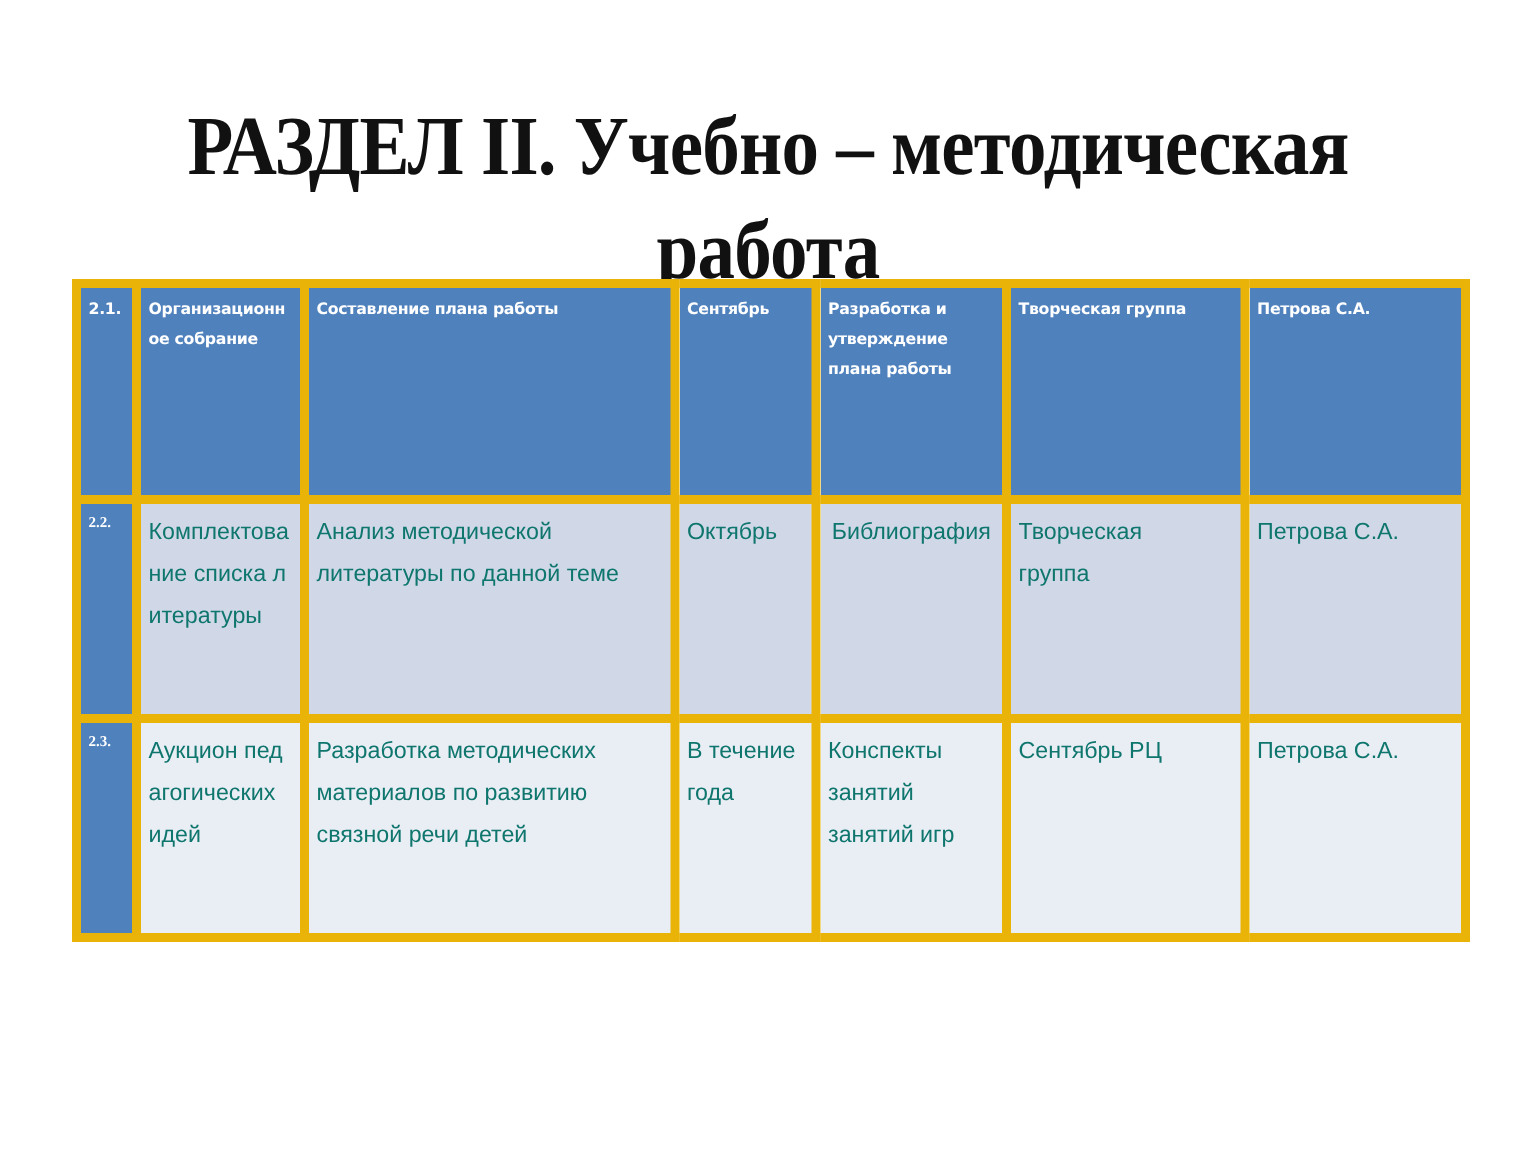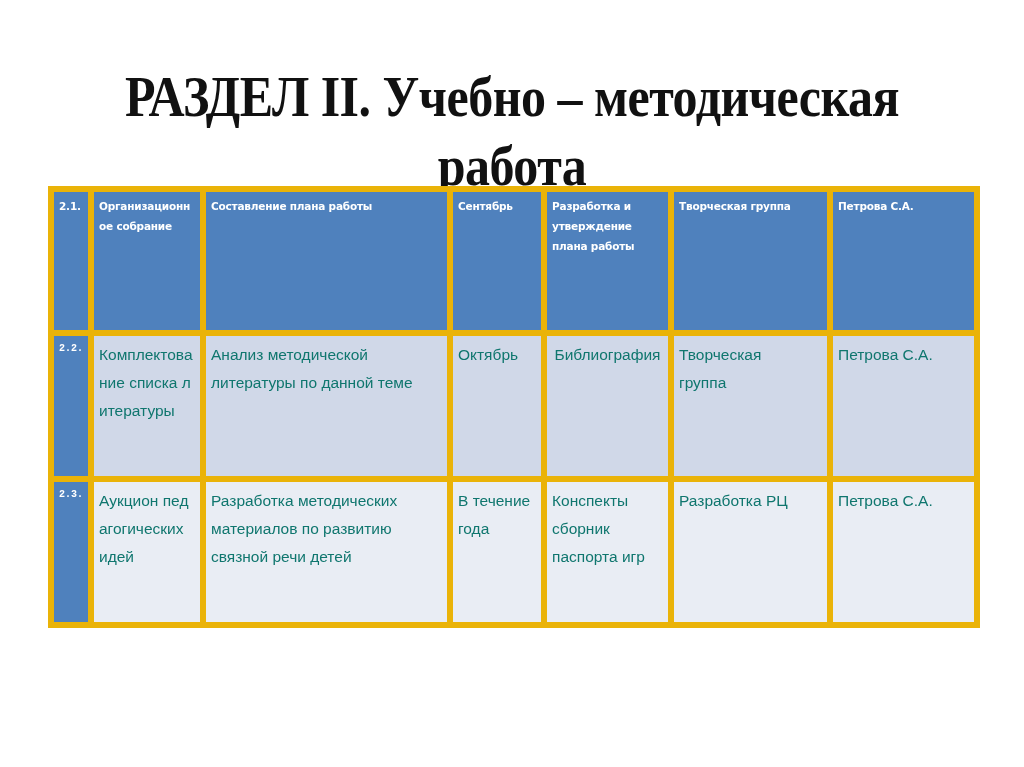--- a/index.html
+++ b/index.html
@@ -72,21 +72,21 @@
     }
     .row-data.dark td { background: #d0d8e8; }
     .row-data.light td { background: #e9edf4; }
     .row-data td.num-cell {
       background: #4f81bd;
       color: #ffffff;
       font-weight: bold;
       font-size: 10px;
       line-height: 14px;
       padding-top: 6px;
-      font-family: Liberation Mono, monospace;
+      font-family: Liberation Serif, serif;
     }
     .row-data.last td { height: 134px; }
   </style>
 </head>
 <body>
 
 <h1 class="slide-title">
   <span>РАЗДЕЛ II. Учебно – методическая</span>
   <span>работа</span>
 </h1>
@@ -118,18 +118,18 @@
       <td>Октябрь</td>
       <td style="word-break:break-all;text-align:center;">Библиография</td>
       <td style="padding-right:40px;">Творческая группа</td>
       <td>Петрова С.А.</td>
     </tr>
     <tr class="row-data light">
       <td class="num-cell">2.3.</td>
       <td style="word-break:break-all;margin-left:40px;">Аукцион педагогических идей</td>
       <td>Разработка методических материалов по развитию связной речи детей</td>
       <td>В течение года</td>
-      <td>Конспекты сборник паспорта игр</td>
-      <td>Разработка РЦ</td>
+      <td>Конспекты занятий занятий игр</td>
+      <td>Сентябрь РЦ</td>
       <td>Петрова С.А.</td>
     </tr>
   </tbody>
 </table>
 
 </body></html>

